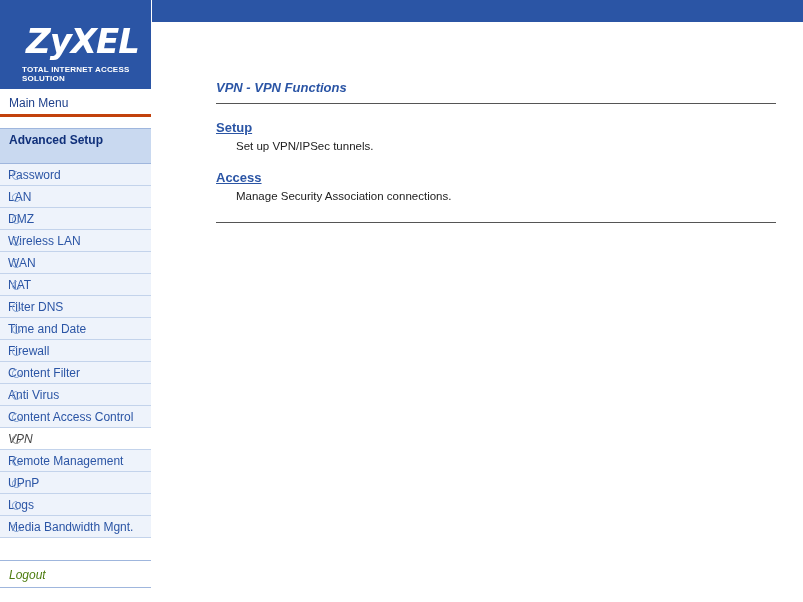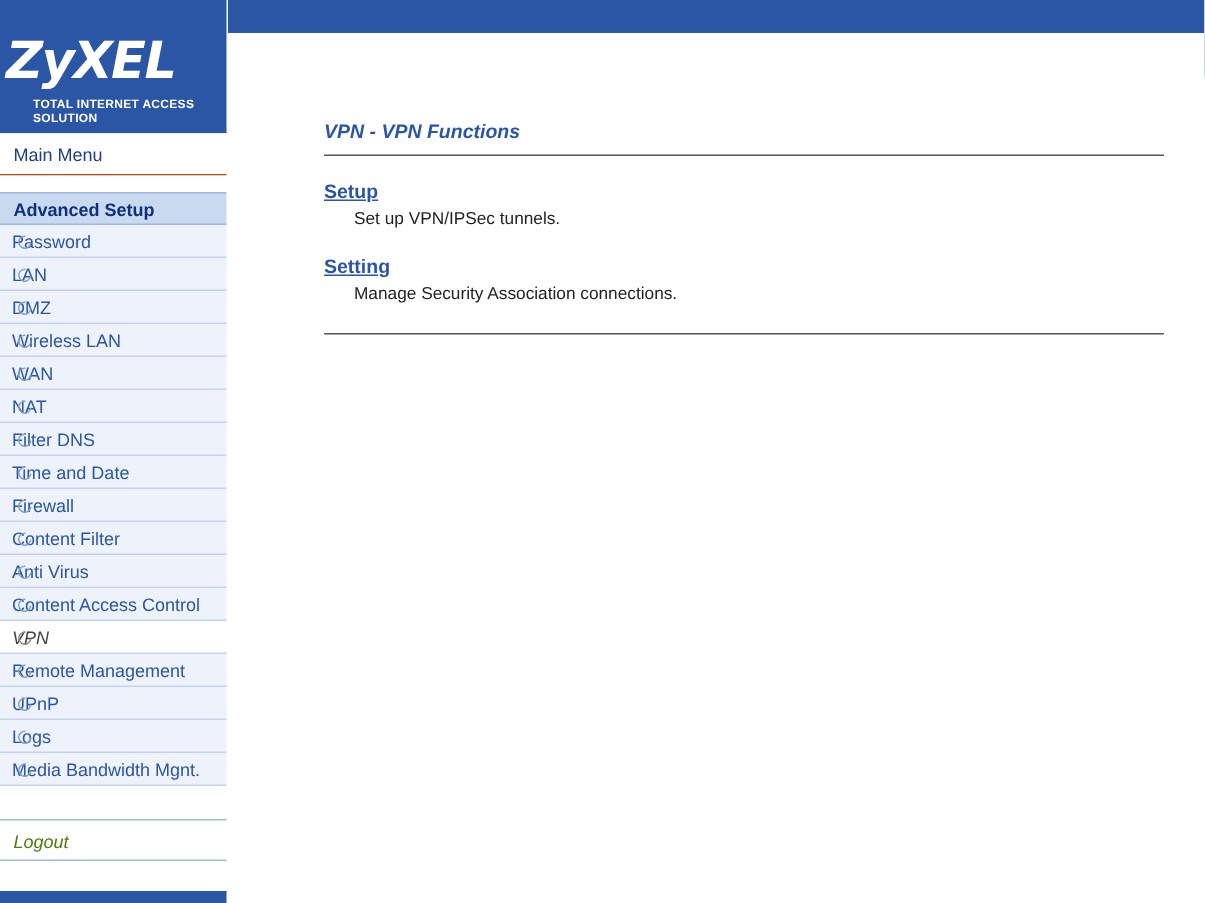--- a/index.html
+++ b/index.html
@@ -33,21 +33,21 @@
   .logo-panel {
     position: absolute;
     left: 0; top: 0;
     width: 152px; height: 89px;
     background: #2b55a5;
     border-right: 1px solid #ffffff;
     box-sizing: border-box;
   }
   .logo-text {
     position: absolute;
-    left: 4px; top: 24px;
+    left: 26px; top: 24px;
     font-family: "DejaVu Sans", sans-serif;
     font-size: 34px;
     font-weight: bold;
     font-style: italic;
     color: #ffffff;
     letter-spacing: -1px;
     line-height: 34px;
   }
   .logo-tag {
     position: absolute;
@@ -114,26 +114,26 @@
     border-right: 1px solid #ffffff;
     box-sizing: border-box;
   }
   .side-plain {
     height: 28px;
     line-height: 28px;
     padding-left: 9px;
     color: #1d3f8a;
     font-size: 12px;
     background: #ffffff;
-    border-bottom: 1px solid #c2410c;
+    border-bottom: 3px solid #c2410c;
     box-sizing: border-box;
     cursor: pointer;
   }
   .side-head {
-    height: 22px;
+    height: 36px;
     line-height: 22px;
     padding-left: 9px;
     background: #c9d9f0;
     color: #10307a;
     font-size: 12px;
     font-weight: bold;
     border-top: 1px solid #9fb6dd;
     border-bottom: 1px solid #9fb6dd;
     box-sizing: border-box;
   }
@@ -326,21 +326,21 @@
   <div class="main">
     <div class="page-title">VPN - VPN Functions</div>
     <div class="rule"></div>
 
     <div class="link-block">
       <a href="#">Setup</a>
       <div class="link-desc">Set up VPN/IPSec tunnels.</div>
     </div>
 
     <div class="link-block">
-      <a href="#">Setting</a>
+      <a href="#">Access</a>
       <div class="link-desc">Manage Security Association connections.</div>
     </div>
 
 
     <div class="rule bottom"></div>
   </div>
 
 </div>
 
 </body></html>

